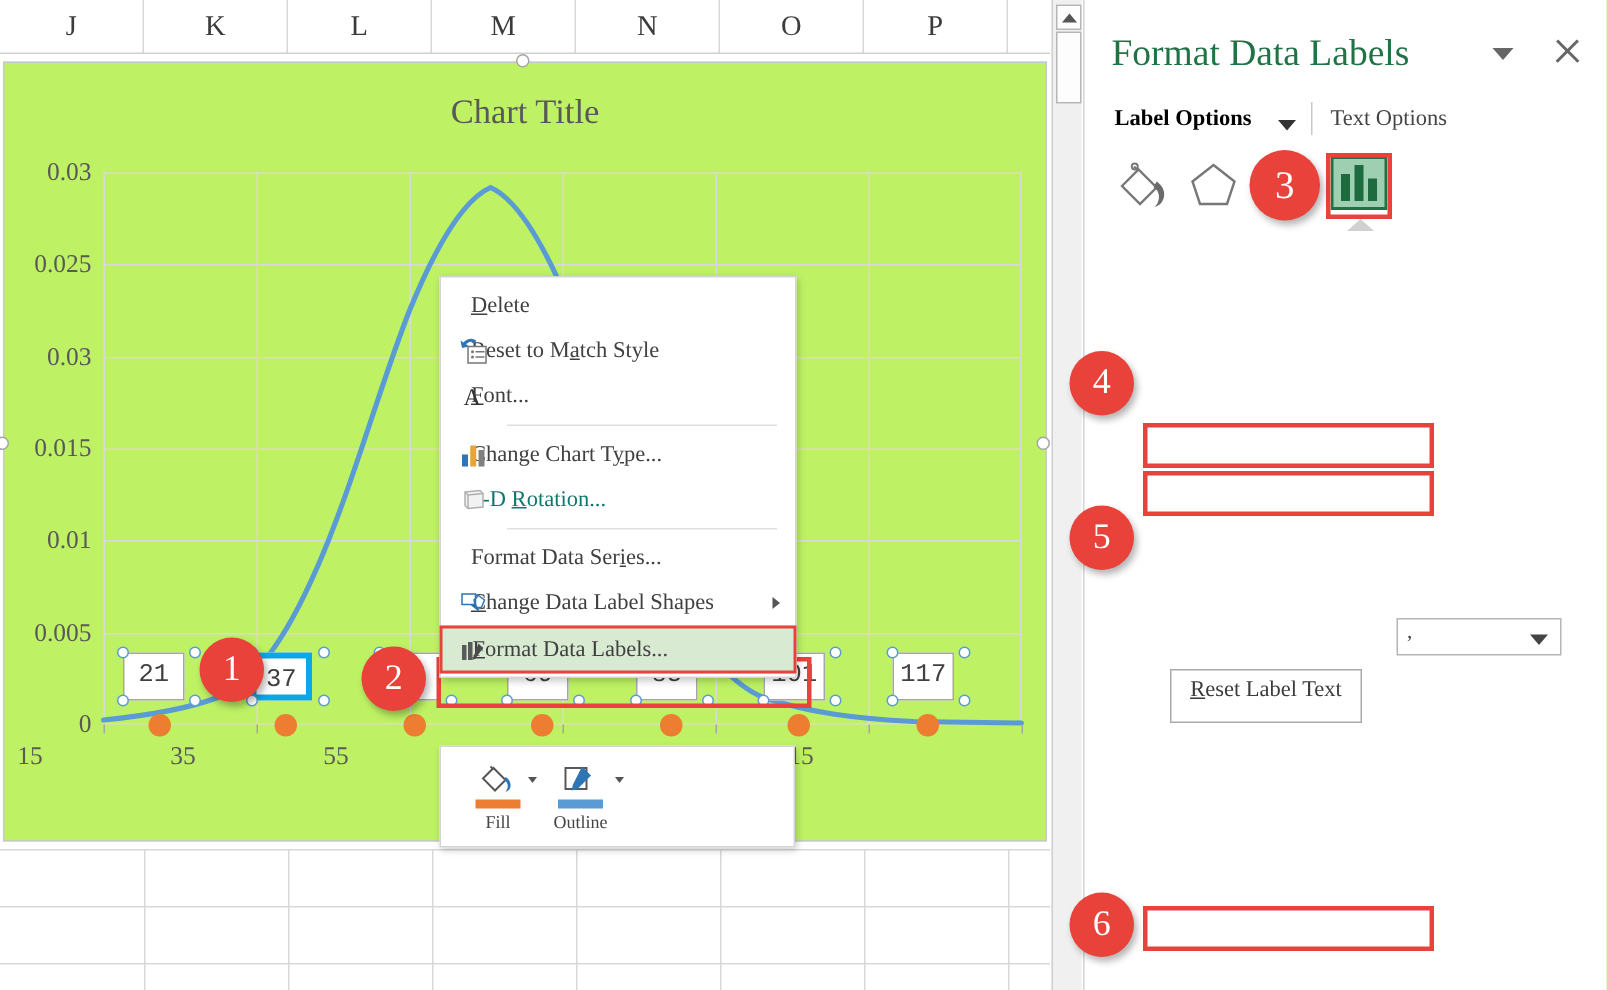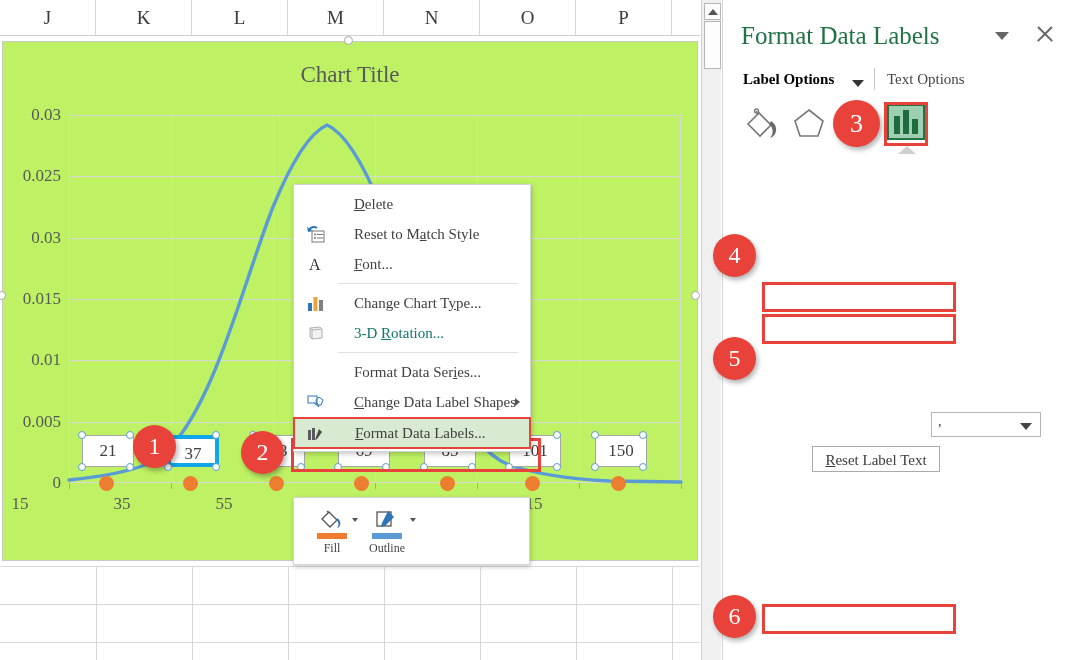--- a/index.html
+++ b/index.html
@@ -55,39 +55,39 @@
   .xtick {
     position:absolute; width:60px; text-align:center;
     font-size:17px; color:#595959; font-family:"Liberation Serif", serif;
   }
   .xtickmark { position:absolute; width:1px; height:6px; background:#a6a6a6; }
 
   .dot { position:absolute; width:15px; height:15px; border-radius:50%; background:#ED7D31; }
 
   .dlabel {
     position:absolute; border:1px solid #a6a6a6; background:#ffffff;
-    font-size:17px; font-family:Liberation Serif, serif; color:#404040;
-    text-align:center; line-height:30px; height:32px; width:52px;
+    font-size:17px; font-family:Liberation Mono, monospace; color:#404040;
+    text-align:center; line-height:30px; height:32px; width:41px;
   }
   .dlabel.sel-red { border:4px solid #0ea5e9; }
   .selhandle {
     position:absolute; width:8px; height:8px; border-radius:50%;
     background:#ffffff; border:1.6px solid #5B9BD5;
   }
 
   
   #ctxmenu {
     position:absolute; left:293px; top:184px; width:238px;
     background:#ffffff; border:1px solid #d4d4d4;
     box-shadow:1px 2px 5px rgba(0,0,0,.22);
     padding:4px 0 2px 0; z-index:40;
   }
   .ctx-item {
     position:relative; height:30px; line-height:30px;
-    padding-left:60px; font-size:15px; color:#404040;
+    padding-left:20px; font-size:15px; color:#404040;
     font-family:"Liberation Serif", serif; white-space:nowrap;
   }
   .ctx-item.disabled { color:#0f766e; }
   .ctx-item.hl {
     background:#d9ead3; border:2px solid #E8423A; height:32px; line-height:28px;
     margin:0 -1px;
   }
   .ctx-sep { height:1px; background:#e0e0e0; margin:4px 12px 4px 44px; }
   .ctx-ico { position:absolute; left:12px; top:6px; width:20px; height:18px; }
   .ctx-arrow {
@@ -189,21 +189,21 @@
   }
   #sep-value {
     position:absolute; left:6px; top:1px; font-size:14px; color:#3b3b3b;
     font-family:"Liberation Serif", serif;
   }
   #sep-caret {
     position:absolute; right:8px; top:10px; width:0;height:0;
     border-left:6px solid transparent;border-right:6px solid transparent;border-top:7px solid #444;
   }
   #reset-btn {
-    position:absolute; left:812px; top:446px; width:128px; height:26px;
+    position:absolute; left:780px; top:446px; width:128px; height:36px;
     border:1px solid #aaa; background:#fff; font-size:15px; color:#3b3b3b;
     font-family:"Liberation Serif", serif; text-align:center; line-height:26px;
   }
 
   
   .badge {
     position:absolute; border-radius:50%; background:#E8423A; color:#fff;
     text-align:center; font-family:"Liberation Serif", serif;
     box-shadow:2px 3px 5px rgba(0,0,0,.30); z-index:70;
   }
@@ -328,21 +328,21 @@
       <div class="selhandle" style="left:465px;top:389px"></div>
     <div class="selhandle" style="left:417px;top:421px"></div>
       <div class="selhandle" style="left:465px;top:421px"></div>
 
     <div class="dlabel" style="left:506px;top:393px">101</div>
     <div class="selhandle" style="left:502px;top:389px"></div>
       <div class="selhandle" style="left:550px;top:389px"></div>
     <div class="selhandle" style="left:502px;top:421px"></div>
       <div class="selhandle" style="left:550px;top:421px"></div>
 
-    <div class="dlabel" style="left:592px;top:393px">150</div>
+    <div class="dlabel" style="left:592px;top:393px">117</div>
     <div class="selhandle" style="left:588px;top:389px"></div>
       <div class="selhandle" style="left:636px;top:389px"></div>
     <div class="selhandle" style="left:588px;top:421px"></div>
       <div class="selhandle" style="left:636px;top:421px"></div>
 
   </div>
 </div>
 
 <div id="ctxmenu">
 

